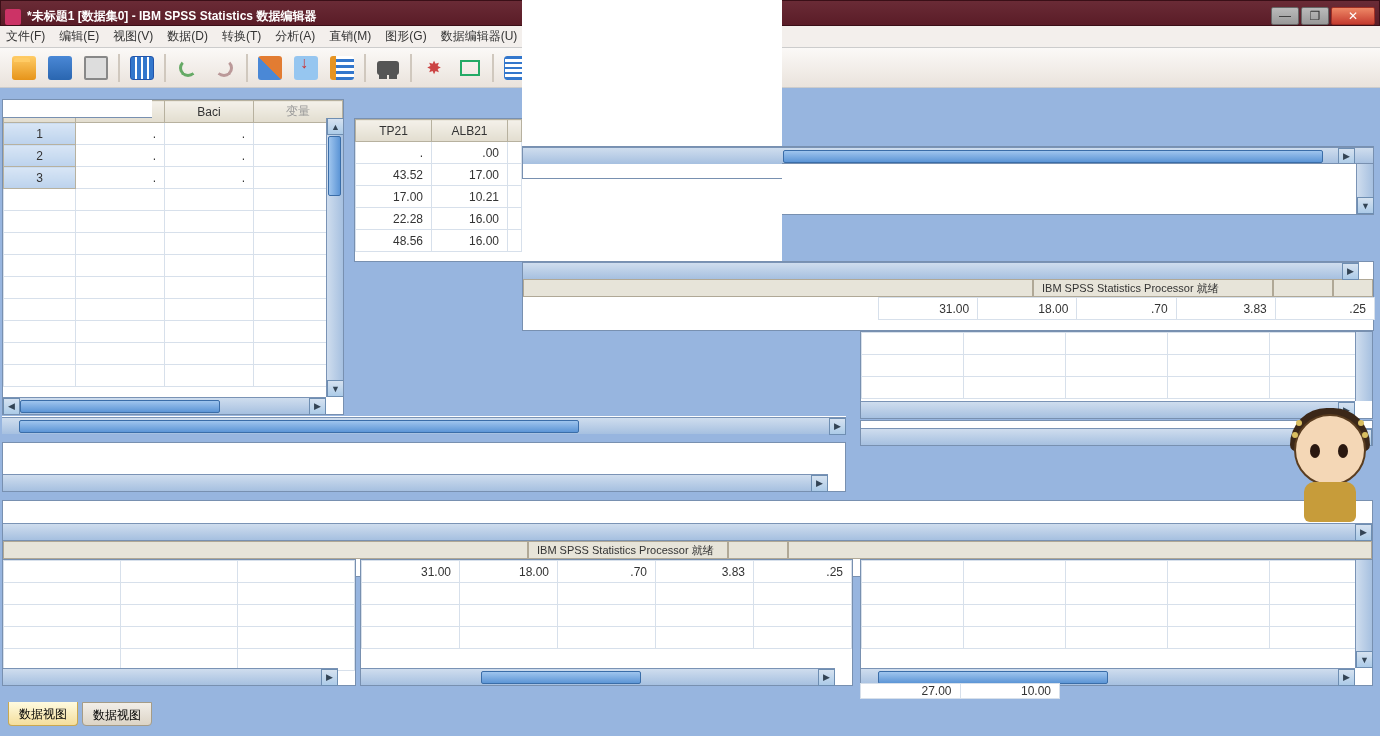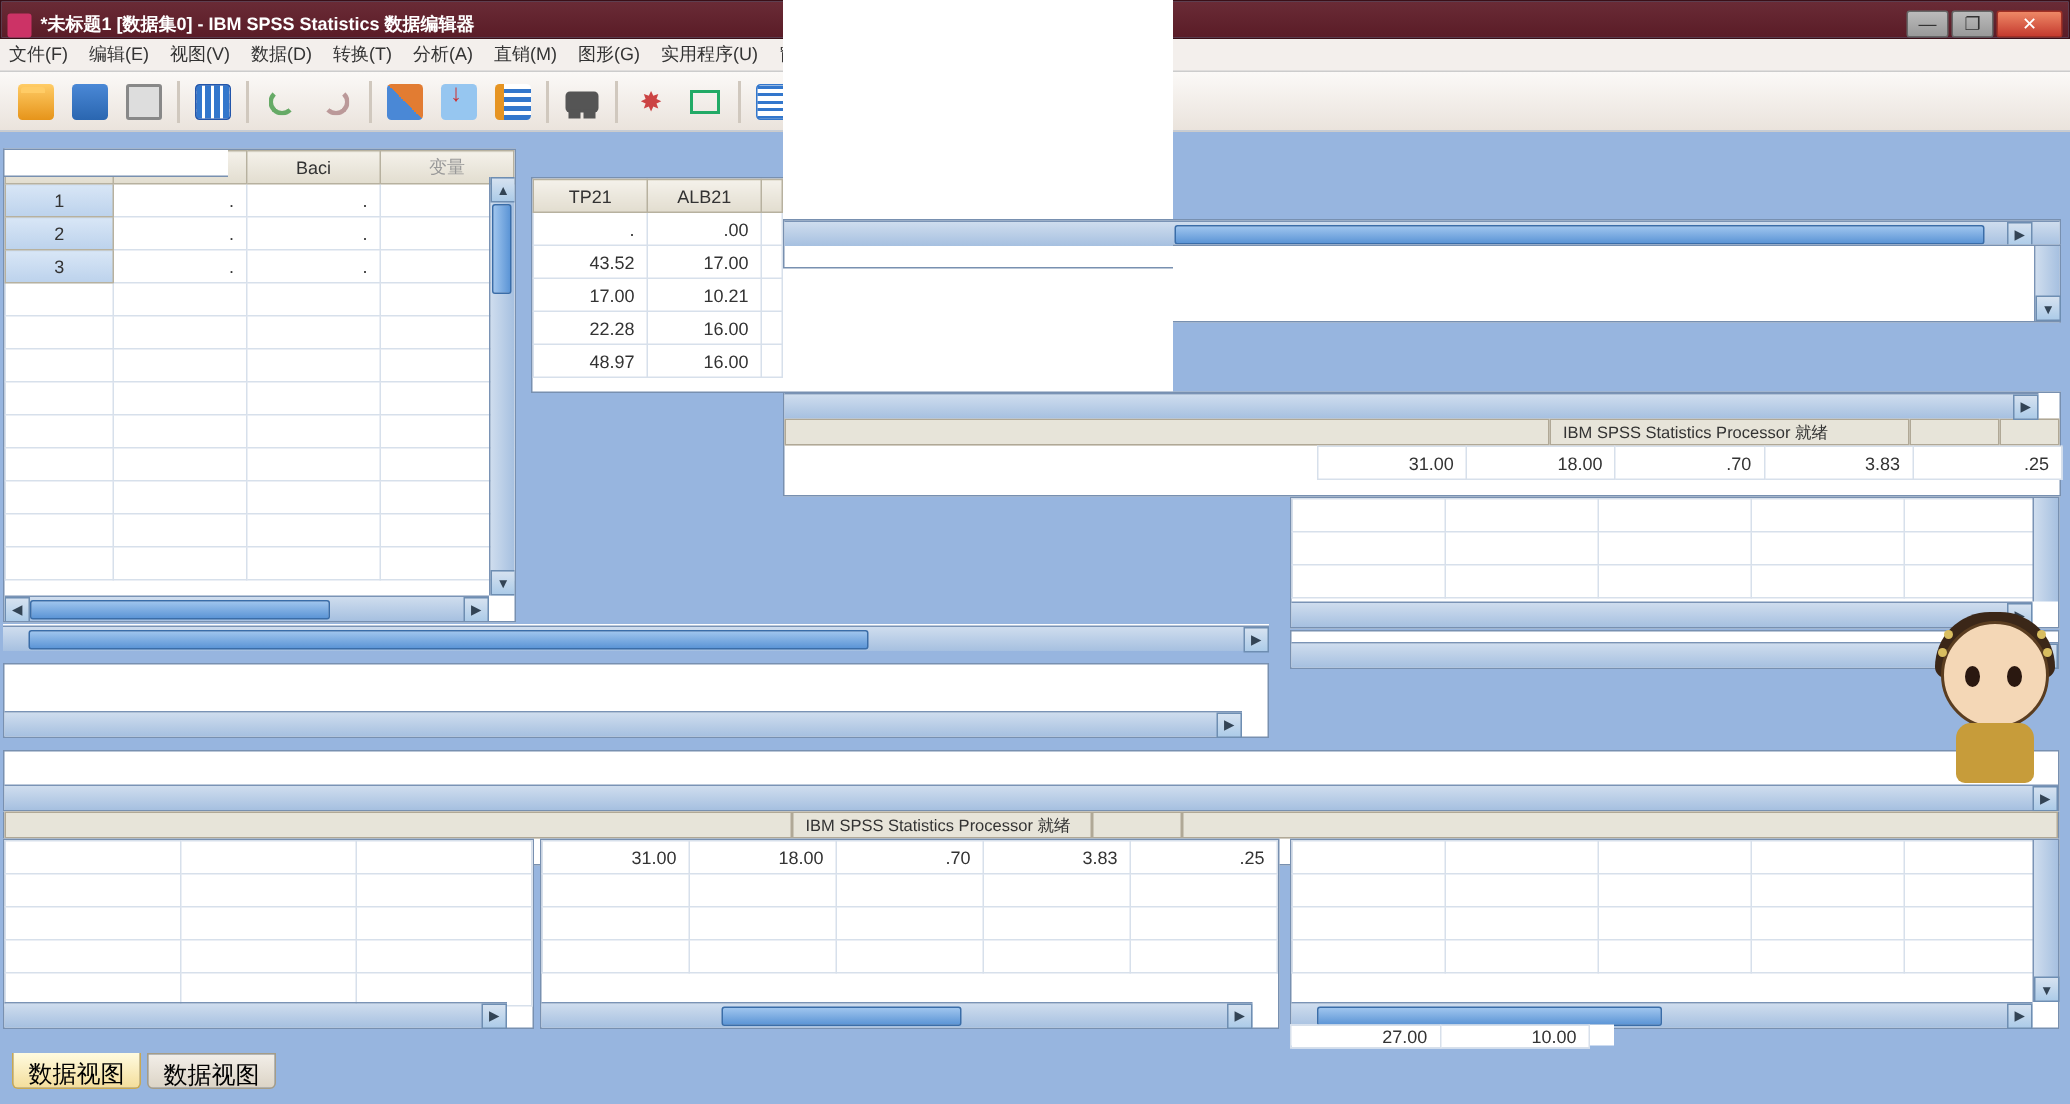--- a/index.html
+++ b/index.html
@@ -69,21 +69,21 @@
 .vscroll { position: absolute; top: 0; right: 0; bottom: 17px; width: 17px; background: linear-gradient(90deg,#cfddee,#a6c0e0); border-left: 1px solid #7a93b5; }
 .vscroll .arrow.top { top: 0; }
 .vscroll .arrow.bot { bottom: 0; }
 .vscroll .thumb { width: 13px; background: linear-gradient(90deg,#9fc5ee,#5c95d6); border: 1px solid #3a6da8; border-radius: 2px; position: absolute; left: 1px; }
 
 .status-cell { background: #e7e4d9; border: 1px solid #b0a896; height: 18px; font-size: 11px; padding: 0 8px; display:flex;align-items:center; color:#333;}
 .status-row { display:flex; }
 
 
 .bottom-tabs { position: absolute; bottom: 10px; left: 8px; height: 24px; display: flex; gap: 4px; }
-.bt-tab { padding: 4px 10px; background: linear-gradient(#f2eee8,#dcd4c6); border: 1px solid #a59c87; border-radius: 0 0 4px 4px; font-size: 16px; cursor: pointer; }
+.bt-tab { padding: 4px 10px; background: linear-gradient(#f2eee8,#dcd4c6); border: 1px solid #a59c87; border-radius: 0 0 4px 4px; font-size: 12px; cursor: pointer; }
 .bt-tab.active { background: linear-gradient(#fffbe0,#f4de9c); border-color: #caa850; border-top: none; }
 
 
 .fragment { position: absolute; background: #fff; border: 1px solid #7890b0; }
 .fragment .status-row{width:100%;}
 
 
 .avatar { position: absolute; right: 0px; top: 404px; width: 100px; height: 130px; pointer-events: none; }
 .avatar .head { width: 72px; height: 72px; background: #f4d7b6; border: 2px solid #5a3d20; border-radius: 50%; position: absolute; top: 10px; left: 14px; }
 .avatar .hair { width: 80px; height: 44px; background: #3b2718; border-radius: 40px 40px 8px 8px; position: absolute; top: 4px; left: 10px; }
@@ -107,21 +107,21 @@
 
 <div class="menubar">
   <div class="menu-item">文件(F)</div>
   <div class="menu-item">编辑(E)</div>
   <div class="menu-item">视图(V)</div>
   <div class="menu-item">数据(D)</div>
   <div class="menu-item">转换(T)</div>
   <div class="menu-item">分析(A)</div>
   <div class="menu-item">直销(M)</div>
   <div class="menu-item">图形(G)</div>
-  <div class="menu-item">实用程序(U)</div>
+  <div class="menu-item">数据编辑器(U)</div>
   <div class="menu-item">窗口(W)</div>
   <div class="menu-item">帮助</div>
 </div>
 
 <div class="toolbar">
   <div class="tool-btn">
       <span class="ico ico-open"></span>
     </div>
   <div class="tool-btn">
       <span class="ico ico-save"></span>
@@ -308,21 +308,21 @@
             <td>17.00</td>
             <td>10.21</td>
             <td></td>
           </tr>
       <tr>
             <td>22.28</td>
             <td>16.00</td>
             <td></td>
           </tr>
       <tr>
-            <td>48.97</td>
+            <td>48.56</td>
             <td>16.00</td>
             <td></td>
           </tr>
     </tbody>
       </table>
   </div>
 
   <div class="fragment" style="left:520px;top:-88px;width:260px;height:262px;border:none;"></div>
 
   <div class="fragment" style="left:520px;top:58px;width:852px;height:33px;">
@@ -531,21 +531,21 @@
       </table>
     <div class="vscroll">
         <div class="arrow bot">▼</div>
       </div>
     <div class="hscroll">
       <div class="thumb" style="width:230px;"></div>
       <div class="arrow right">▶</div>
     </div>
   </div>
 
-  <div class="fragment" style="left:858px;top:595px;width:216px;height:14px;border:none;overflow:visible;">
+  <div class="fragment" style="left:858px;top:595px;width:200px;height:14px;border:none;overflow:visible;">
     <table class="grid" style="width:200px;">
         <tbody>
           <tr style="height:14px;">
       <td>27.00</td>
       <td>10.00</td>
     </tr>
         </tbody>
       </table>
   </div>
 

